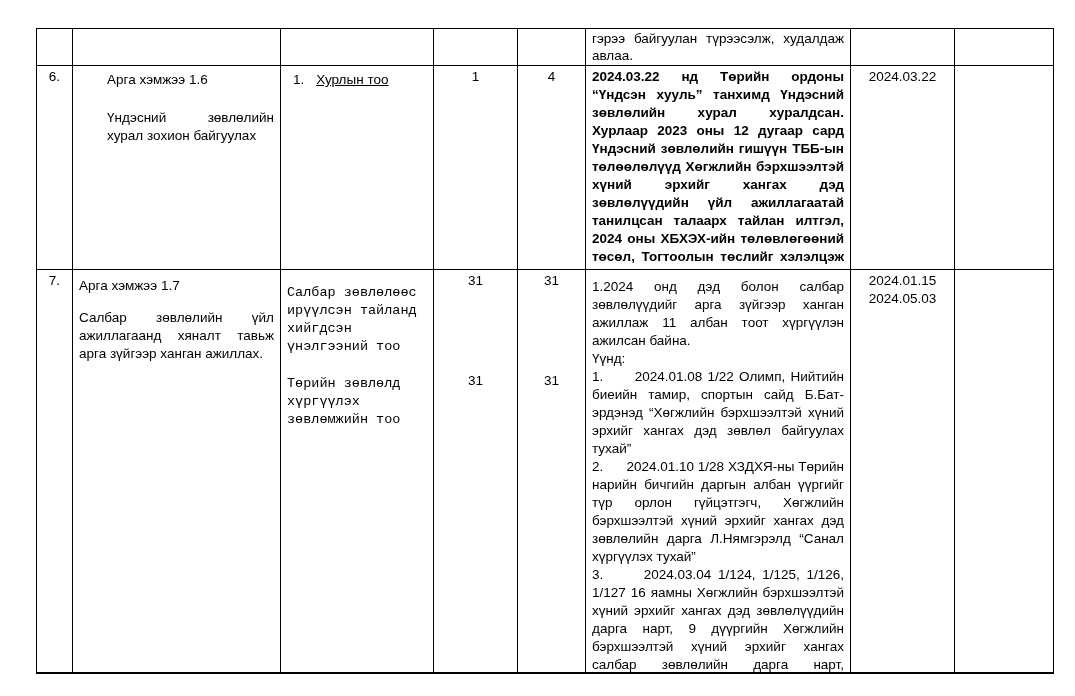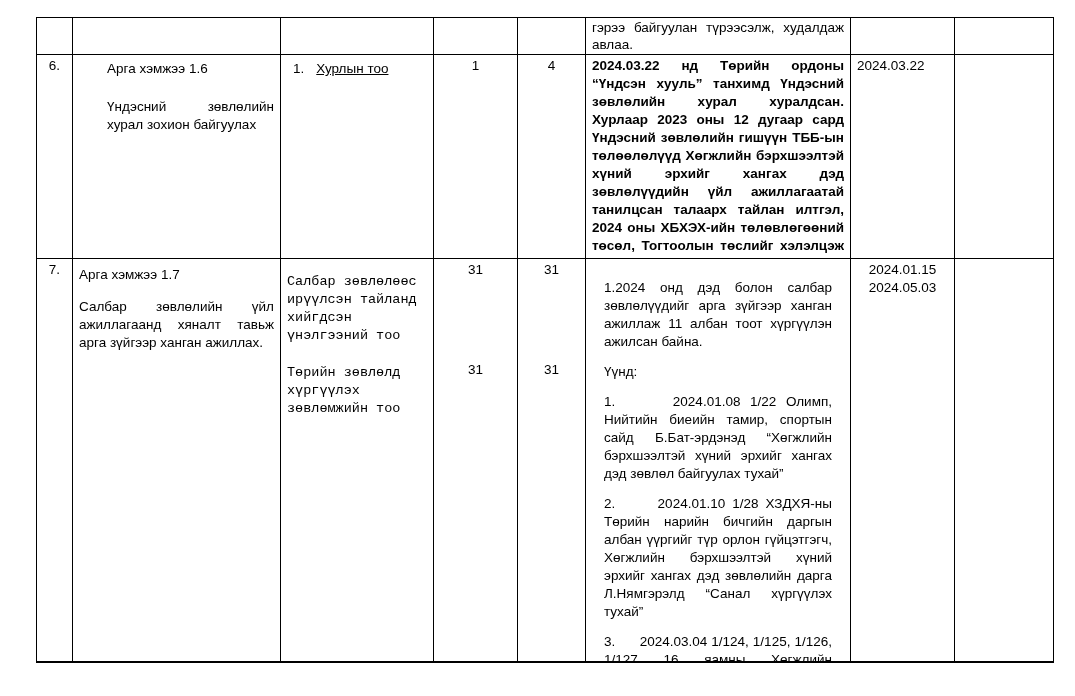--- a/index.html
+++ b/index.html
@@ -12,21 +12,21 @@
     height: 696px;
     position: relative;
     overflow: hidden;
     font-family: "Liberation Sans", sans-serif;
     color: #000000;
     -webkit-font-smoothing: antialiased;
   }
   .table-clip {
     position: absolute;
     left: 36px;
-    top: 17px;
+    top: 28px;
     width: 1018px;
     height: 644px;
     overflow: hidden;
     border-bottom: 2.5px solid #000;
     box-sizing: content-box;
   }
   table.report {
     border-collapse: collapse;
     table-layout: fixed;
     width: 1017px;
@@ -40,39 +40,39 @@
     overflow: hidden;
     word-wrap: break-word;
   }
   
   tr.row-a { height: 35px; }
   tr.row-a td { padding-top: 1px; }
   .rowa-desc { height: 33px; overflow: hidden; text-align: justify; line-height: 17px; }
 
   
   td.num-mid { vertical-align: middle; text-align: center; }
-  td.date-mid { vertical-align: middle; text-align: left; }
+  td.date-mid { vertical-align: middle; text-align: center; }
   .r6-activity { padding-top: 3px; margin-left: 28px; }
   .spacer-lg { height: 20px; }
   .spacer-md { height: 14px; }
   .spacer-ind { height: 19px; }
   .just { text-align: justify; }
   .r6-desc-clip { height: 199px; overflow: hidden; text-align: justify; font-weight: bold; }
   td.cell-center-top { text-align: center; padding-top: 4px; }
   .ind-row6 { padding-top: 3px; padding-left: 6px; white-space: nowrap; text-decoration: underline; }
   .ind-num { display: inline-block; margin-right: 12px; }
 
   
   td.r7-num { vertical-align: top; padding-top: 195px; text-align: center; }
   .r7-activity { padding-top: 5px; }
   .r7-ind { padding-top: 12px; font-family: Liberation Mono, monospace; }
   td.r7-val { text-align: center; padding-top: 20px; }
   .r7-val-second { margin-top: 82px; }
   .r7-desc { padding-top: 6px; }
-  .r7-desc p { margin: 12px; text-align: justify; }
+  .r7-desc p { margin: 0; text-align: justify; }
   td.r7-date { vertical-align: top; padding-top: 188px; text-align: center; }
 </style>
 </head>
 <body>
 
 <div class="table-clip">
   <table class="report">
     <colgroup>
       <col style="width:36px">
         <col style="width:208px">

